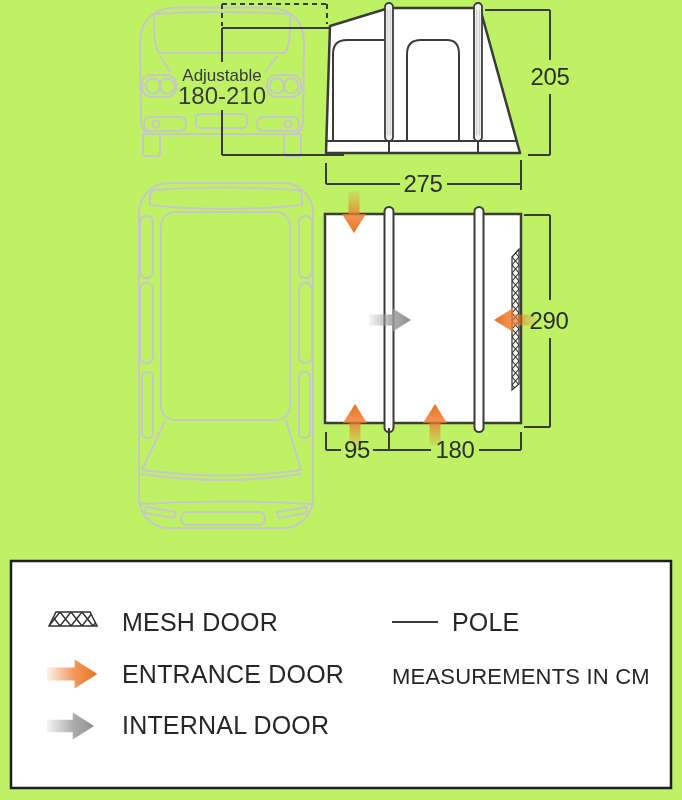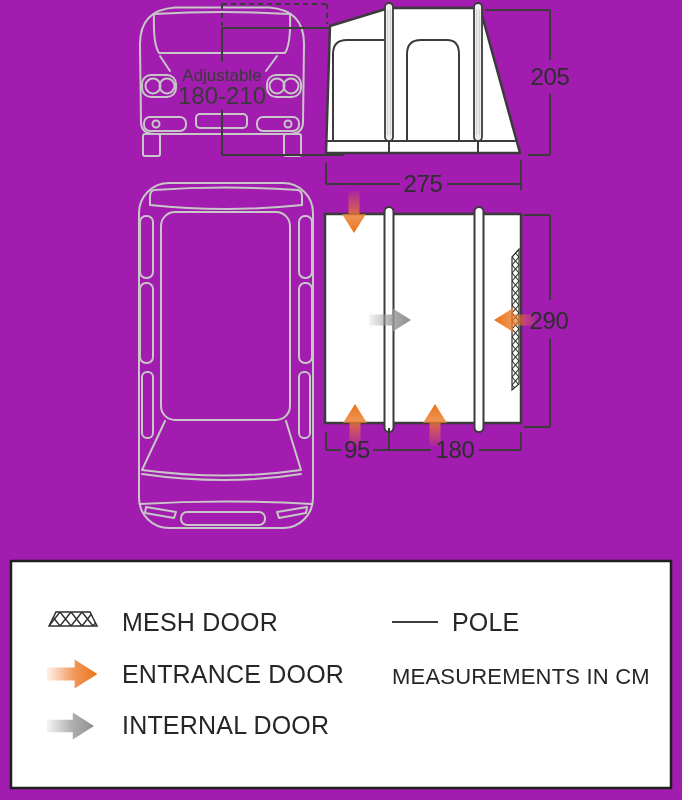--- a/index.html
+++ b/index.html
@@ -1,16 +1,16 @@
 <!DOCTYPE html>
 <html><head>
 <meta charset="utf-8">
 <style>
   html,body{margin:0;padding:0;background:#ffffff;}
-  .stage{position:relative;width:682px;height:800px;background:#a21caf;overflow:hidden;}
+  .stage{position:relative;width:682px;height:800px;background:#bef264;overflow:hidden;}
   svg{display:block;}
   text{font-family:"Liberation Sans", sans-serif;fill:#2e2e2e;}
   .dim{font-size:24px;letter-spacing:-0.3px;}
   .adj-small{font-size:17px;fill:#3a3a3a;}
   .adj-big{font-size:24px;fill:#3a3a3a;}
   .legend-label{font-size:25px;letter-spacing:0.2px;fill:#262626;}
   .legend-note{font-size:22px;letter-spacing:0.2px;fill:#262626;}
 </style>
 </head>
 <body>

